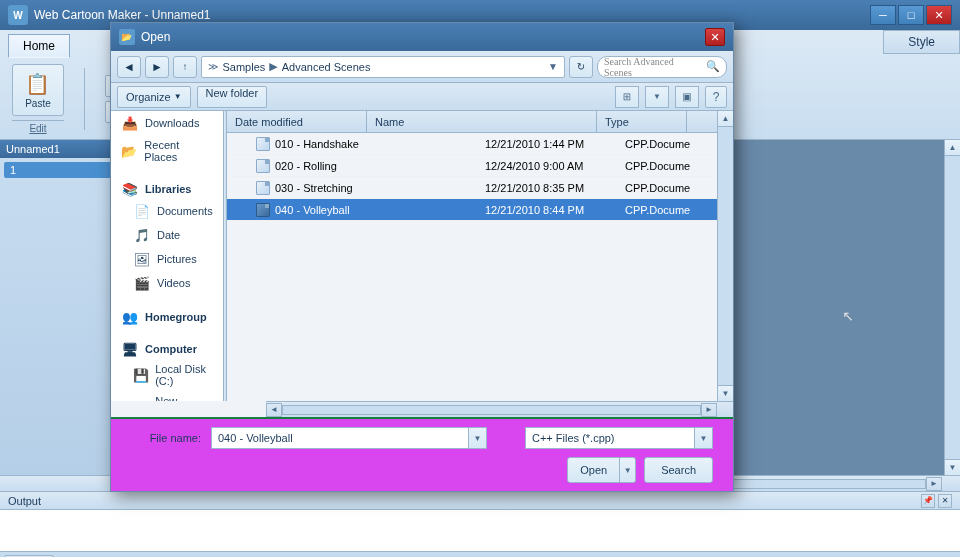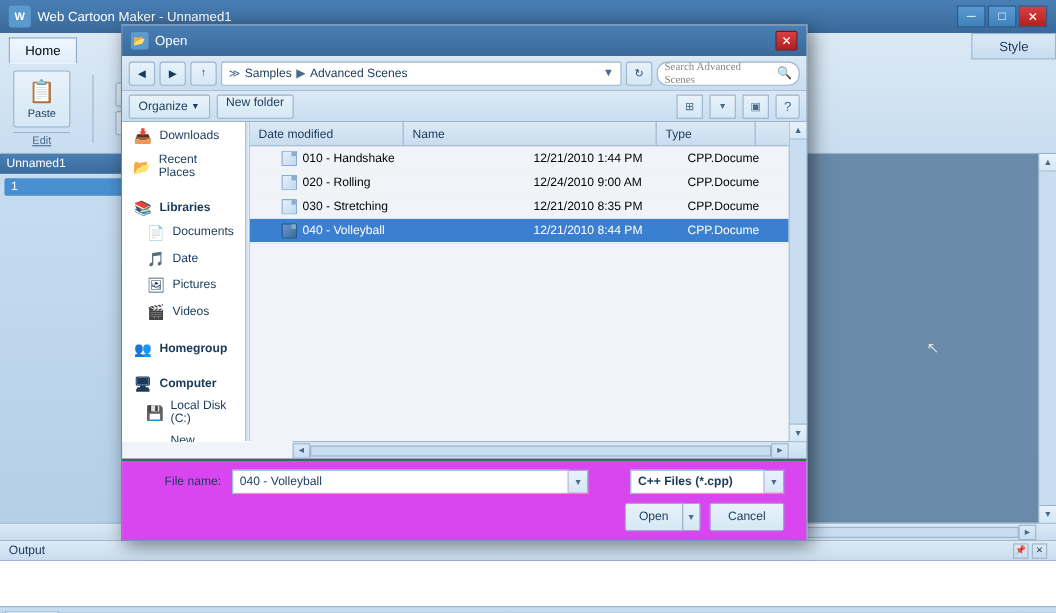--- a/index.html
+++ b/index.html
@@ -825,30 +825,30 @@
     </div>
 
     <div class="dialog-bottom">
       <div class="dialog-fields">
         <span class="field-label">File name:</span>
         <div style="flex:1;display:flex;">
           <input type="text" class="file-name-input" value="040 - Volleyball" style="flex: 1 1 0%;">
           <div class="dropdown-btn">▼</div>
         </div>
         <div style="width:18px;"></div>
-        <div style="width:140px;font-weight:bold;">
+        <div style="width:188px;">
           <div style="display:flex;">
             <div style="flex:1;height:22px;background:white;border:1px solid #9ab5cc;padding:0 6px;font-size:11px;color:#1a3a5a;display:flex;align-items:center;">C++ Files (*.cpp)</div>
             <div class="dropdown-btn">▼</div>
           </div>
         </div>
       </div>
       <div class="dialog-buttons">
         <div class="open-btn-group">
           <div class="dialog-btn open-btn">Open</div>
           <div class="dialog-btn-arrow">▼</div>
         </div>
-        <div class="dialog-btn">Cancel</div>
+        <div class="dialog-btn">Search</div>
       </div>
     </div>
   </div>
 
 </div>
 
 </body></html>

